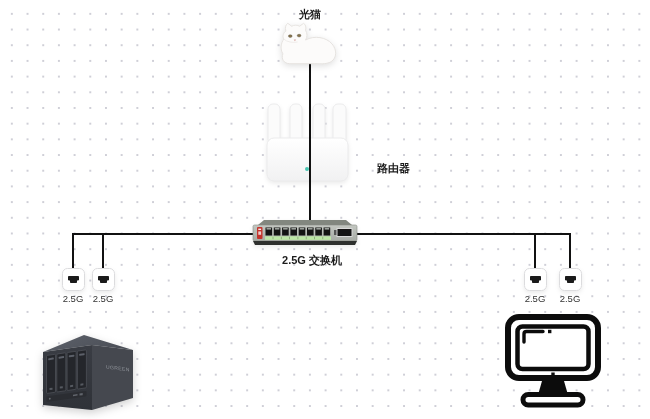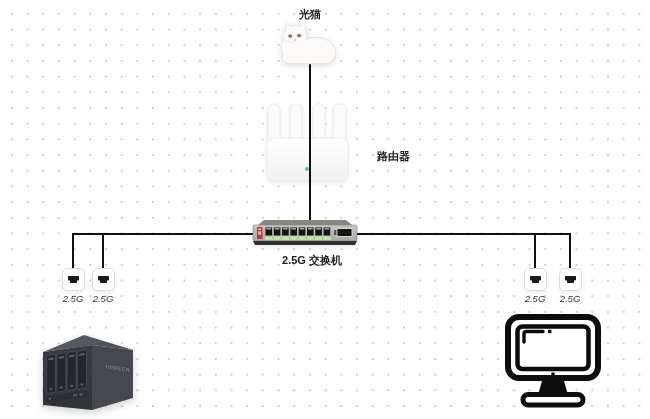--- a/index.html
+++ b/index.html
@@ -12,21 +12,21 @@
     font-family:"Liberation Sans","DejaVu Sans",sans-serif;
   }
   .line { position:absolute; background:var(--connection-line,#111); z-index:2; }
   .dev  { position:absolute; z-index:3; }
   .dev.under { z-index:1; }
   .lbl {
     position:absolute; z-index:4; white-space:nowrap;
     color:var(--label-text,#1c1c1c); font-weight:700; font-size:11px; line-height:1.2;
   }
   .lbl.center { transform:translateX(-50%); }
-  .jack-lbl { font-size:9.5px; font-weight:500; color:#333;font-style:italic; }
+  .jack-lbl { font-size:9.5px; font-weight:500; color:#333; }
   .shadow-soft { filter:drop-shadow(0 2px 3px rgba(0,0,0,0.12)); }
   .shadow-faint { filter:drop-shadow(0 2px 2px rgba(0,0,0,0.08)); }
   .shadow-deep { filter:drop-shadow(0 3px 4px rgba(0,0,0,0.18)); }
 </style>
 </head>
 <body>
 
 <div class="canvas">
 
   <div class="line" style="left:309px; top:63px; width:2px; height:161px;"></div>
@@ -53,21 +53,21 @@
           <stop offset="1" stop-color="#f1f1f2"></stop>
       </linearGradient>
     </defs>
     <rect x="2" y="1" width="12" height="40" rx="5" fill="#fbfbfb" stroke="#ebebec" stroke-width="1"></rect>
     <rect x="24" y="1" width="12" height="40" rx="5" fill="#fbfbfb" stroke="#ebebec" stroke-width="1"></rect>
     <rect x="47" y="1" width="12" height="40" rx="5" fill="#fbfbfb" stroke="#ebebec" stroke-width="1"></rect>
     <rect x="67" y="1" width="13" height="40" rx="5" fill="#fbfbfb" stroke="#ebebec" stroke-width="1"></rect>
     <rect x="1" y="35" width="81" height="43" rx="7" fill="url(#rb)" stroke="#ebebec" stroke-width="1"></rect>
     <circle cx="41" cy="66" r="2" fill="var(--router-indicator-teal,#45c4b0)"></circle>
   </svg>
-  <div class="lbl" style="left:345px; top:150px;padding-left:32px;">路由器</div>
+  <div class="lbl" style="left:345px; top:162px;padding-left:32px;">路由器</div>
 
   <svg class="dev shadow-faint" style="left:252px; top:219px;" width="106" height="28" viewBox="0 0 106 28">
     <defs>
       <linearGradient id="sb" x1="0" y1="0" x2="0" y2="1">
         <stop offset="0" stop-color="#c3c7c1"></stop>
           <stop offset="1" stop-color="#a7aba5"></stop>
       </linearGradient>
     </defs>
     <path d="M6,6 L12,1 L94,1 L100,6 Z" fill="#82877f"></path>
     <rect x="1" y="6" width="104" height="16" rx="1.5" fill="url(#sb)" stroke="#878b85" stroke-width="0.6"></rect>

